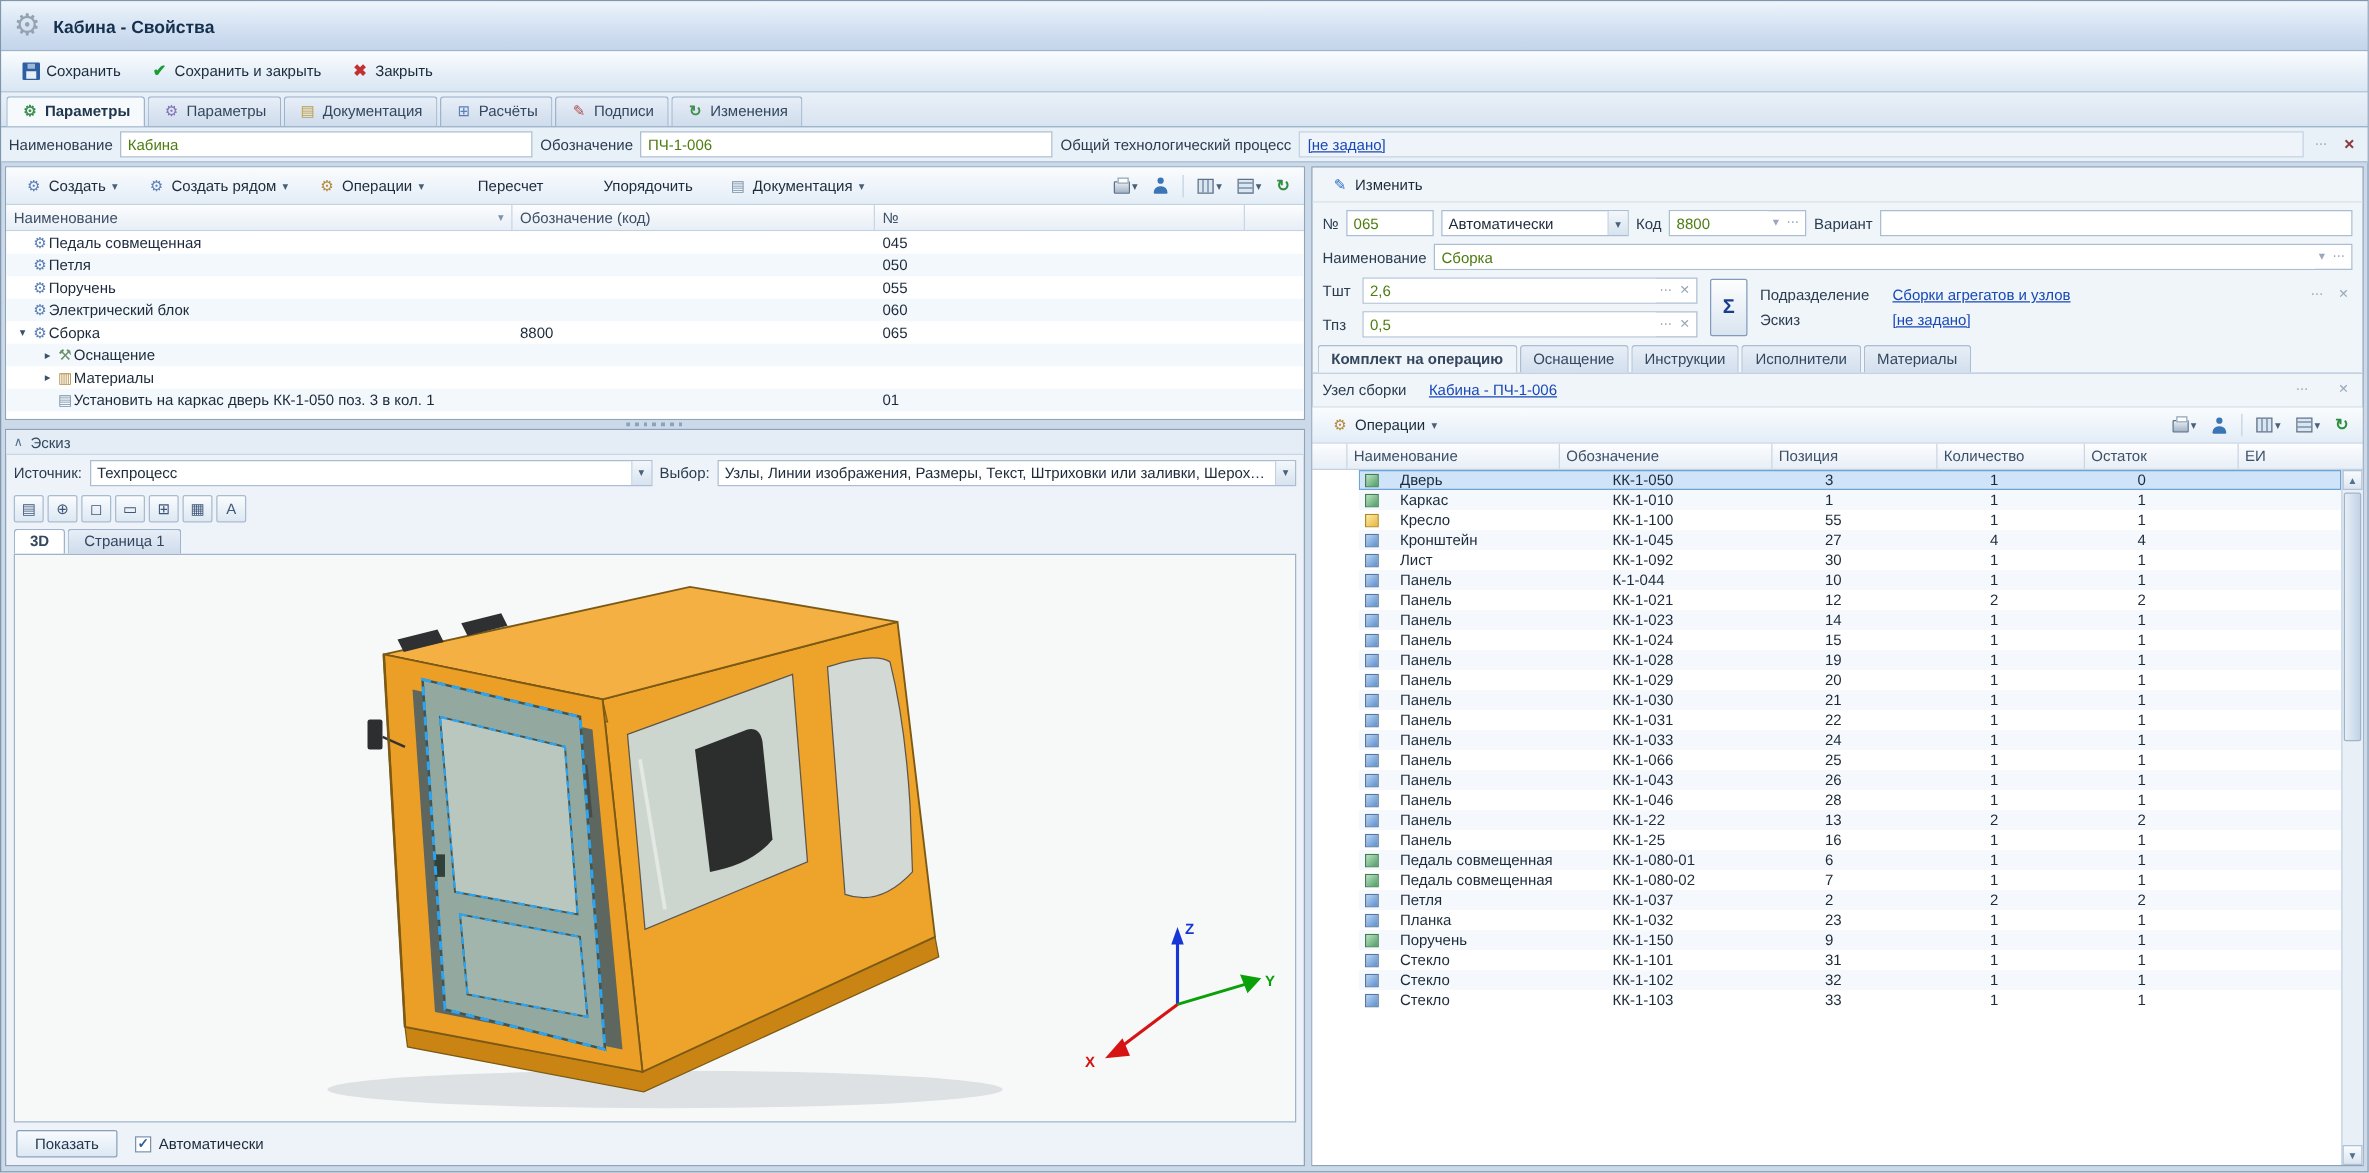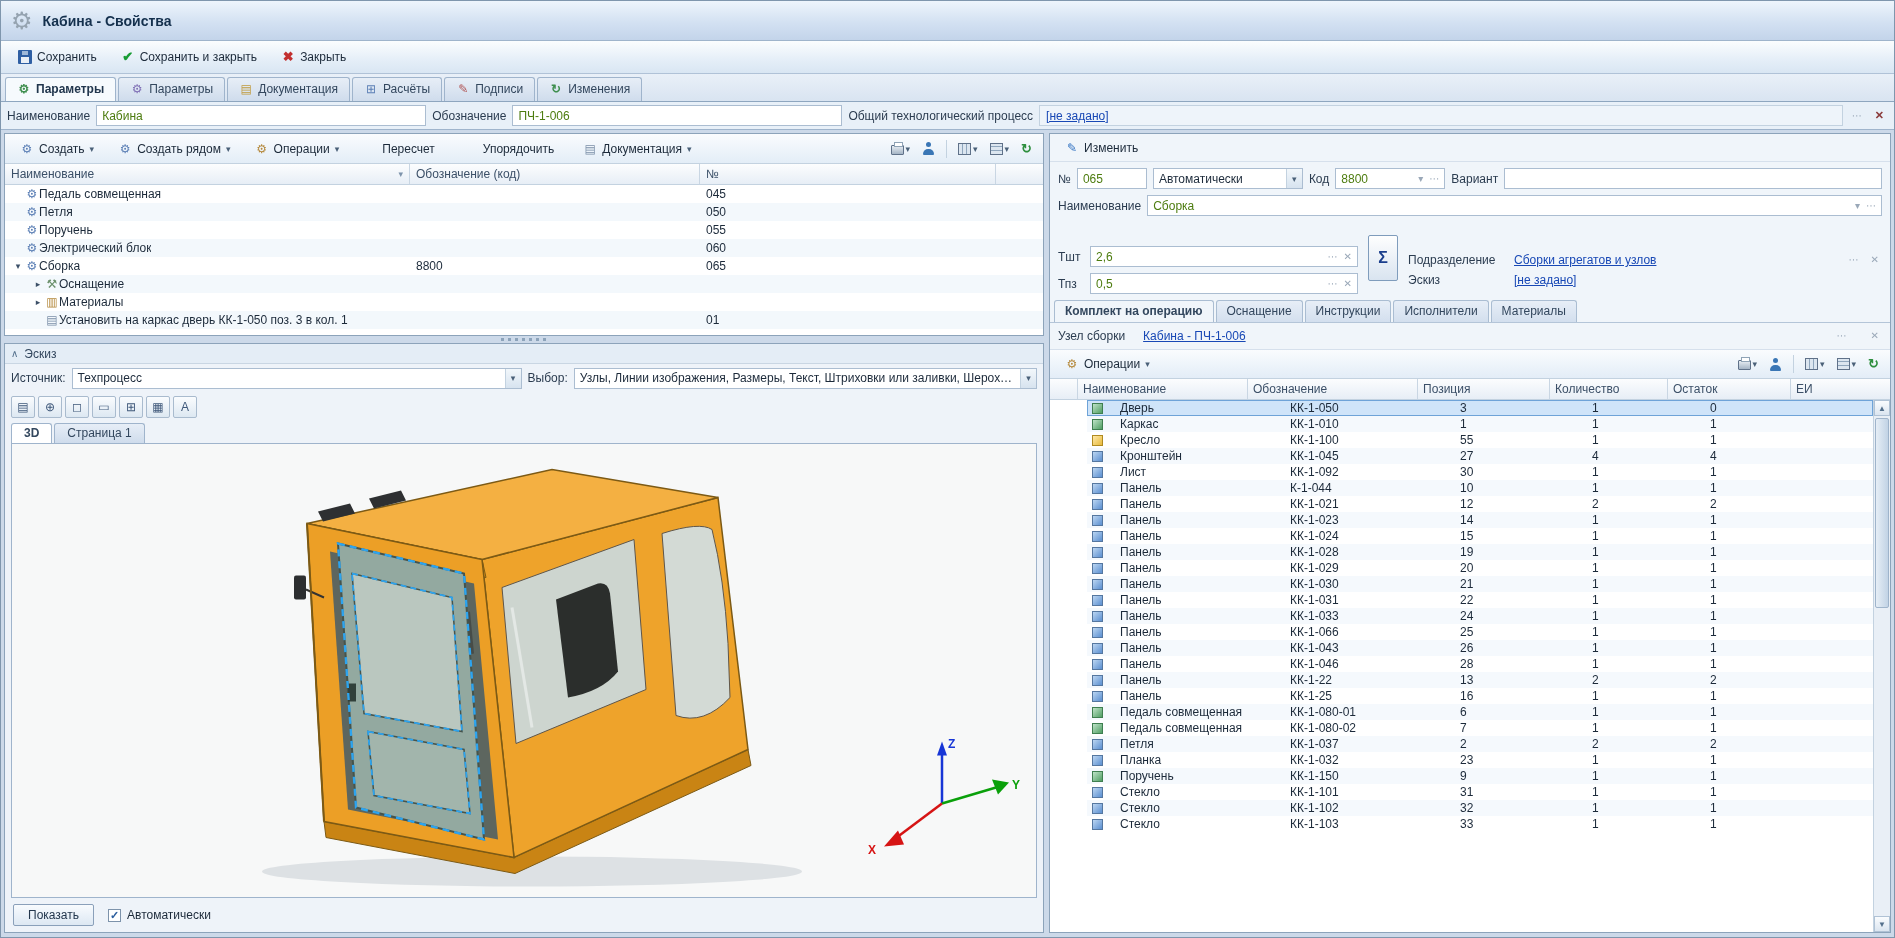--- a/index.html
+++ b/index.html
@@ -139,21 +139,21 @@
   .rbody{flex:1;border:1px solid #8ca3ba;background:#f0f5fa;display:flex;flex-direction:column;min-height:0;}
   .editrow{height:28px;flex:0 0 28px;display:flex;align-items:center;padding:0 6px;border-bottom:1px solid #d6e0ec;}
   .props{padding:6px 8px 4px;display:flex;flex-direction:column;gap:6px;}
   .prow{display:flex;align-items:center;gap:6px;min-width:0;}
   .plbl{color:#2b3c50;white-space:nowrap;}
   .w70{width:70px;flex:0 0 70px;}
   .w150{width:150px;flex:0 0 150px;}
   .w110{width:110px;flex:0 0 110px;}
   .flex1{flex:1;min-width:0;}
   .prow2{display:flex;gap:10px;align-items:center;}
-  .tcol{display:flex;flex-direction:column;gap:6px;margin-top:24px;}
+  .tcol{display:flex;flex-direction:column;gap:6px;}
   .tcol.left{width:300px;flex:0 0 300px;}
   .w-t{width:26px;flex:0 0 26px;}
   .w-div{width:100px;flex:0 0 100px;}
   .sigma{width:30px;height:46px;font:inherit;font-size:16px;font-weight:bold;color:#1a3e8c;border:1px solid #7f9cbc;border-radius:2px;
     background:linear-gradient(#fefefe,#d9e4f0);cursor:default;}
   .sectab-row{height:25px;flex:0 0 25px;display:flex;align-items:flex-end;padding:0 4px;border-bottom:1px solid #b4c5d8;}
   .sectabs{display:flex;gap:2px;}
   .sectab{padding:3px 10px 4px;border:1px solid #aabdd2;border-bottom:none;border-radius:3px 3px 0 0;
     background:linear-gradient(#e7eef7,#d3dfee);color:#33475e;cursor:default;white-space:nowrap;}
   .sectab.active{background:#f0f5fa;font-weight:bold;color:#1f3document;}

